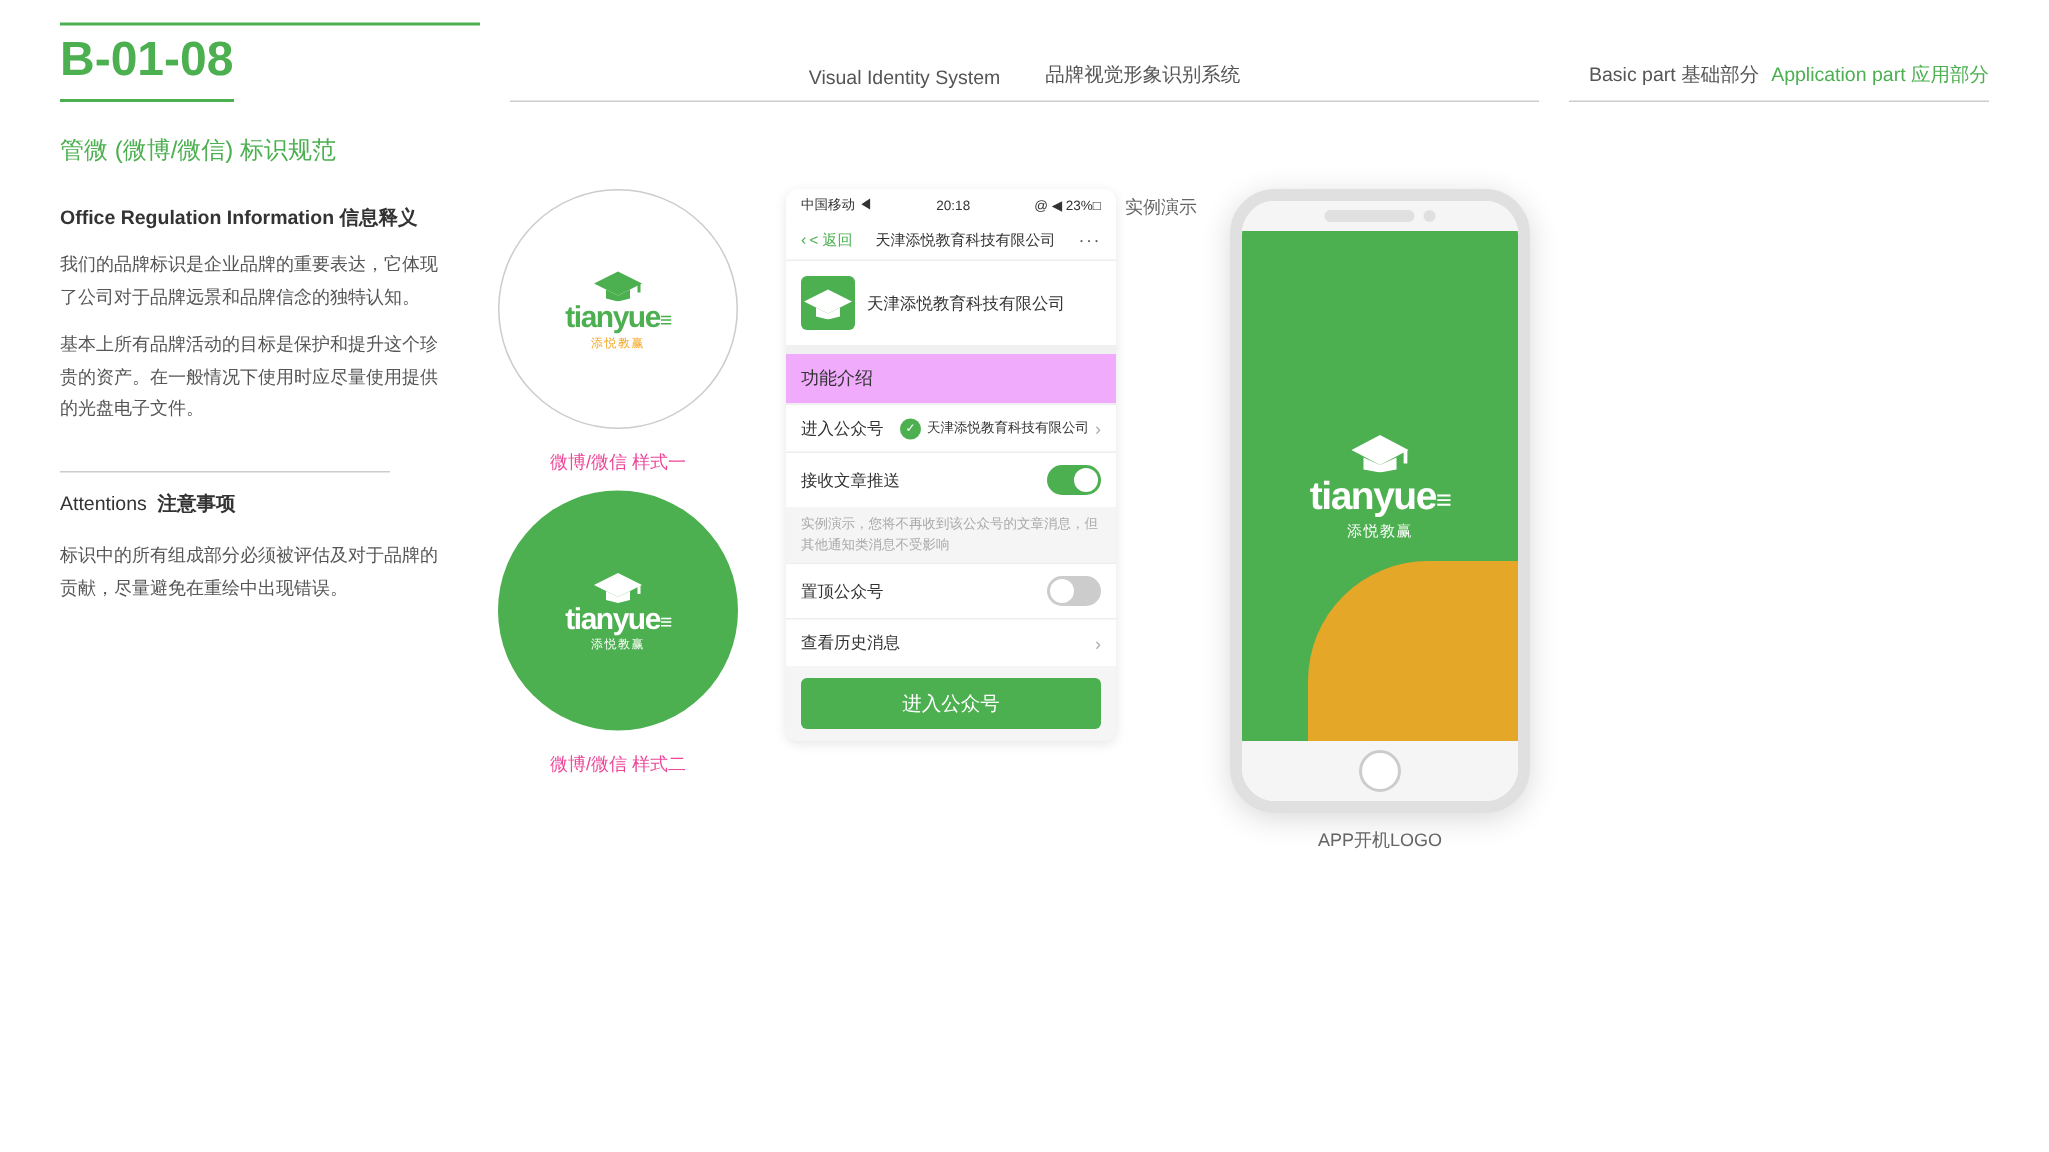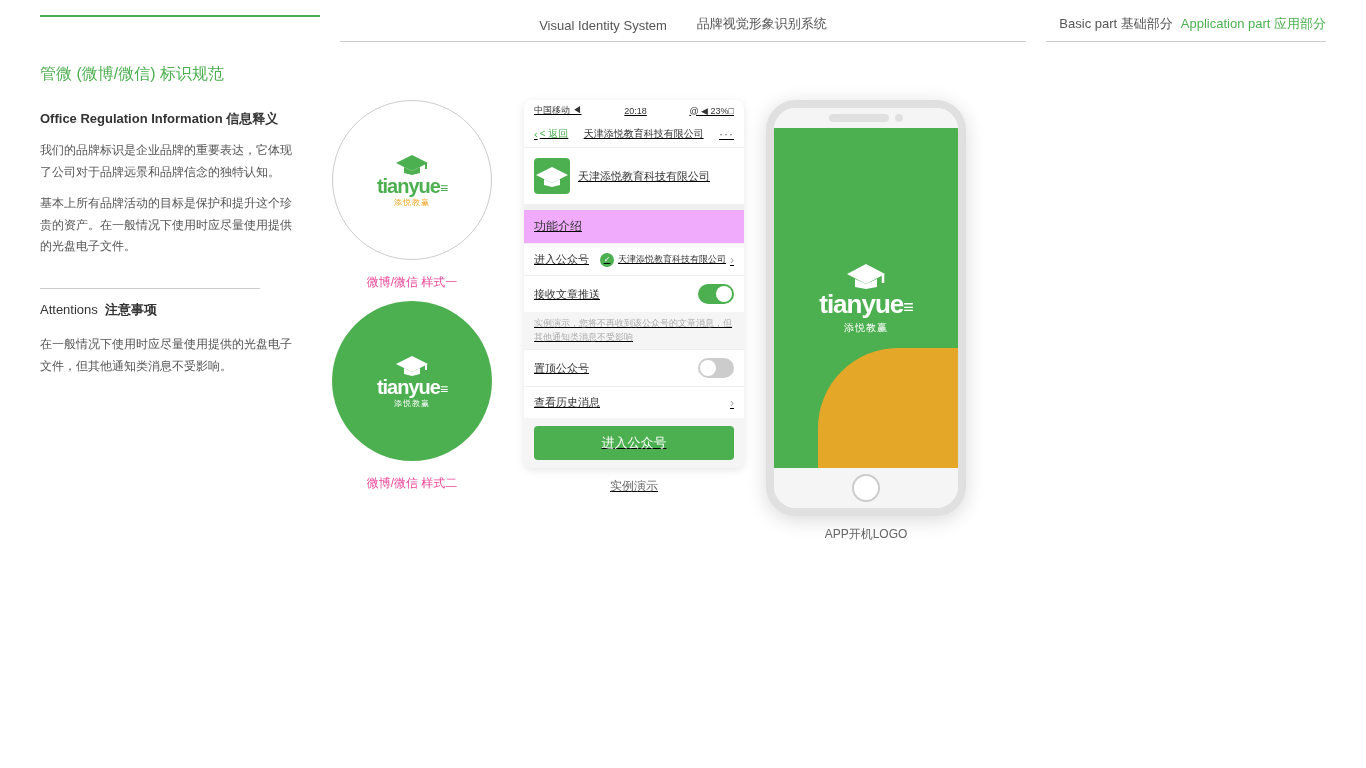--- a/index.html
+++ b/index.html
@@ -400,41 +400,41 @@
       padding-bottom: 8px;
     }
 
     .page-id-line {
       border-top: 2px solid #4CAF50;
       margin-bottom: 4px;
     }
 
     .wechat-mock-wrapper {
       display: flex;
-      flex-direction: column;
-      align-items: center;
+      flex-direction: row;
+      align-items: flex-start;
       gap: 6px;
-      text-decoration: underline;
     }
 
     .app-splash-wrapper {
       display: flex;
       flex-direction: column;
       align-items: center;
       gap: 6px;
     }
   </style>
 </head>
 <body>
 
 <div style="width:1366px; height:768px; background:#fff; overflow:hidden;">
 
   <div class="full-header">
     <div class="header-left">
       <div class="page-id-line"></div>
+      <div class="page-id">B-01-08</div>
     </div>
     <div class="header-center">
       <span class="nav-item">Visual Identity System</span>
       <span class="nav-item">品牌视觉形象识别系统</span>
     </div>
     <div class="header-right">
       <span class="nav-right-basic">Basic part  基础部分</span>
       <span class="nav-right-app">Application part  应用部分</span>
     </div>
   </div>
@@ -447,21 +447,21 @@
 
     <div class="left-panel">
       <div class="info-title">Office Regulation Information  信息释义</div>
       <div class="info-text">我们的品牌标识是企业品牌的重要表达，它体现了公司对于品牌远景和品牌信念的独特认知。</div>
       <div class="info-text">基本上所有品牌活动的目标是保护和提升这个珍贵的资产。在一般情况下使用时应尽量使用提供的光盘电子文件。</div>
       <hr class="divider-line">
       <div class="attentions-title">
         <span>Attentions</span>
         &nbsp;<strong>注意事项</strong>
       </div>
-      <div class="info-text">在一般情况下使用时应尽量使用提供的光盘电子文件，但其他通知类消息不受影响。</div>
+      <div class="info-text">标识中的所有组成部分必须被评估及对于品牌的贡献，尽量避免在重绘中出现错误。</div>
     </div>
 
     <div style="display:flex; flex-direction:column; align-items:center; gap:10px; width:200px; flex-shrink:0;">
 
       <div class="logo-circle-outline">
         <div class="brand-logo">
 
           <svg width="32" height="22" viewBox="0 0 32 22">
             <polygon points="16,2 0,10 16,18 32,10" fill="#4CAF50"></polygon>
             <polygon points="24,14 24,20 16,22 8,20 8,14 16,18" fill="#4CAF50"></polygon>

